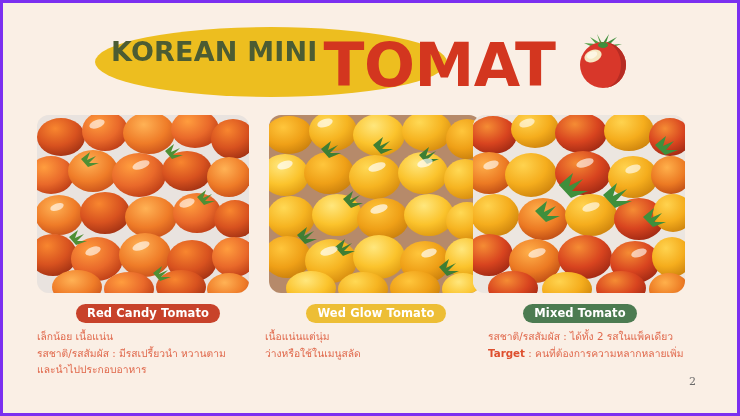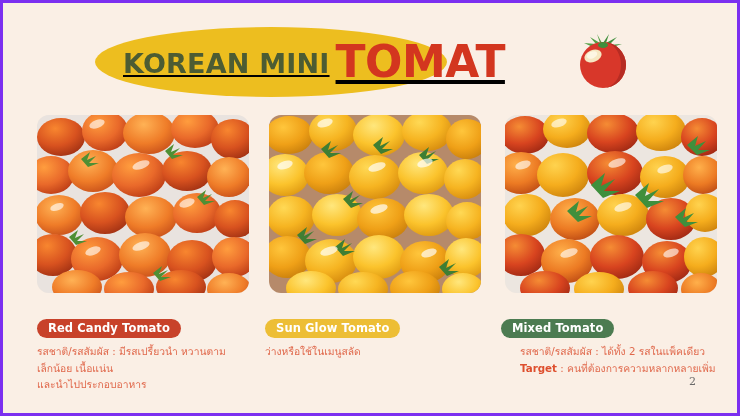--- a/index.html
+++ b/index.html
@@ -33,38 +33,36 @@
   }
   #title-ellipse {
     position: absolute;
     left: 92px; top: 24px;
     width: 352px; height: 70px;
     background: #edbe1f;
     border-radius: 50% / 50%;
   }
   #title-text {
     position: absolute;
-    left: 120px; top: 33px;
+    left: 108px; top: 33px;
     height: 54px;
     display: flex;
-    align-items: center;
     white-space: nowrap;
-    text-decoration: underline;
   }
   .title-korean {
     font-family: "DejaVu Sans", "Liberation Sans", sans-serif;
     font-weight: 700;
     font-size: 27px;
     letter-spacing: 0.2px;
     color: #4c5c33;
   }
   .title-tomato {
     font-family: "DejaVu Sans", "Liberation Sans", sans-serif;
     font-weight: 700;
-    font-size: 44px;
+    font-size: 60px;
     letter-spacing: -0.5px;
     color: #d3361f;
     margin-left: 6px;
     line-height: 1;
     position: relative;
     top: -1px;
   }
   #tomato-logo-icon {
     position: absolute;
     left: 569px; top: 29px;
@@ -72,40 +70,40 @@
   }
 
   
   .column {
     position: absolute;
     top: 112px;
     width: 222px;
   }
   #column-red   { left: 34px; }
   #column-sun   { left: 262px; }
-  #column-mixed { left: 498px; }
+  #column-mixed { left: 466px; }
 
   .photo {
     position: relative;
     width: 212px;
     height: 178px;
     border-radius: 12px;
     overflow: hidden;
     background: #f4e9dd;
   }
   #column-sun .photo   { margin-left: 4px; }
   #column-mixed .photo { margin-left: 4px; }
 
   .photo-canvas { display: block; width: 100%; height: 100%; }
 
   
   .badge-row {
     width: 222px;
-    text-align: left;
-    margin-top: 24px;
+    text-align: center;
+    margin-top: 9px;
     height: 19px;
   }
   .badge {
     display: inline-block;
     padding: 2px 11px 3px 11px;
     border-radius: 10px;
     font-family: "DejaVu Sans", "Liberation Sans", sans-serif;
     font-weight: 700;
     font-size: 11.5px;
     line-height: 14px;
@@ -229,22 +227,22 @@
           <ellipse cx="150" cy="88" rx="8" ry="4" transform="rotate(-20 150 88)"></ellipse>
           <ellipse cx="104" cy="131" rx="9" ry="4" transform="rotate(-20 104 131)"></ellipse>
           <ellipse cx="56" cy="136" rx="8" ry="4" transform="rotate(-20 56 136)"></ellipse>
         </g>
       </svg>
     </div>
     <div class="badge-row">
       <span class="badge badge-red">Red Candy Tomato</span>
     </div>
     <div class="desc">
+      <div class="ln">เล็กน้อย เนื้อแน่น</div>
       <div class="ln">รสชาติ/รสสัมผัส : มีรสเปรี้ยวนำ หวานตาม</div>
-      <div class="ln">เล็กน้อย เนื้อแน่น</div>
       <div class="ln">และนำไปประกอบอาหาร</div>
     </div>
   </div>
 
   <div class="column" id="column-sun">
     <div class="photo">
       <svg class="photo-canvas" viewBox="0 0 212 178" preserveAspectRatio="none">
         <defs>
           <radialGradient id="rg-y1" cx="35%" cy="28%" r="75%">
             <stop offset="0%" stop-color="#ffd955"></stop>
@@ -303,23 +301,24 @@
           <ellipse cx="16" cy="50" rx="8" ry="4" transform="rotate(-18 16 50)"></ellipse>
           <ellipse cx="108" cy="52" rx="9" ry="4" transform="rotate(-18 108 52)"></ellipse>
           <ellipse cx="156" cy="48" rx="8" ry="4" transform="rotate(-18 156 48)"></ellipse>
           <ellipse cx="110" cy="94" rx="9" ry="4" transform="rotate(-18 110 94)"></ellipse>
           <ellipse cx="60" cy="136" rx="9" ry="4" transform="rotate(-18 60 136)"></ellipse>
           <ellipse cx="160" cy="138" rx="8" ry="4" transform="rotate(-18 160 138)"></ellipse>
         </g>
       </svg>
     </div>
     <div class="badge-row">
-      <span class="badge badge-sun">Sun Glow Tomato</span>
+      <span class="badge badge-sun">Wed Glow Tomato</span>
     </div>
     <div class="desc">
+      <div class="ln">เนื้อแน่นแต่นุ่ม</div>
       <div class="ln">ว่างหรือใช้ในเมนูสลัด</div>
     </div>
   </div>
 
   <div class="column" id="column-mixed">
     <div class="photo">
       <svg class="photo-canvas" viewBox="0 0 212 178" preserveAspectRatio="none">
         <defs>
           <radialGradient id="rg-m1" cx="35%" cy="28%" r="75%">
             <stop offset="0%" stop-color="#ffd34f"></stop>

